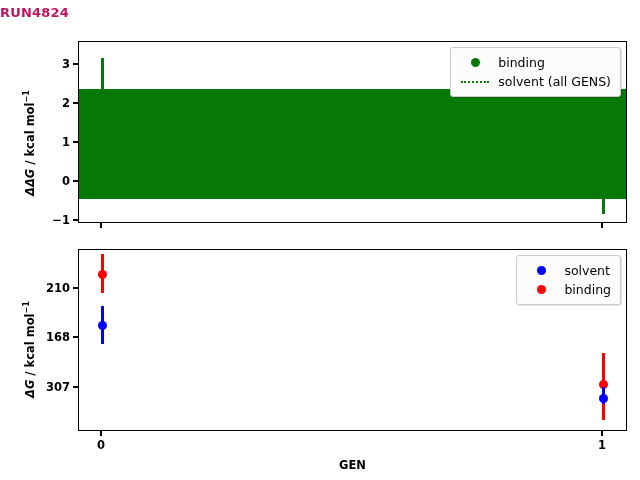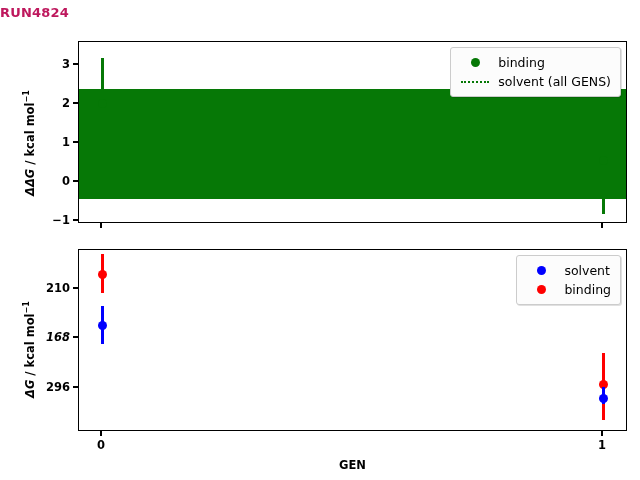--- a/index.html
+++ b/index.html
@@ -112,22 +112,22 @@
       </div>
     </div>
 
   </div>
 
   <div class="ylabel" style="left:22px;top:398px;">
     <span class="it">ΔG</span><span> / kcal mol</span><sup>−1</sup>
   </div>
 
   <div class="ytick-label" style="left:40px;top:288px;width:30px;">210</div>
-  <div class="ytick-label" style="left:40px;top:337px;width:30px;font-style:italic;">168</div>
-  <div class="ytick-label" style="left:40px;top:387px;width:30px;">296</div>
+  <div class="ytick-label" style="left:40px;top:337px;width:30px;">168</div>
+  <div class="ytick-label" style="left:40px;top:387px;width:30px;">307</div>
 
   <div class="ytick-out" style="left:73px;top:287.2px;"></div>
   <div class="ytick-out" style="left:73px;top:336.2px;"></div>
   <div class="ytick-out" style="left:73px;top:386.2px;"></div>
 
   <div class="xtick" style="left:100.2px;top:431px;"></div>
   <div class="xtick" style="left:601.2px;top:431px;"></div>
 
   <div class="xtick-label" style="left:101px;top:438px;">0</div>
   <div class="xtick-label" style="left:602px;top:438px;">1</div>

